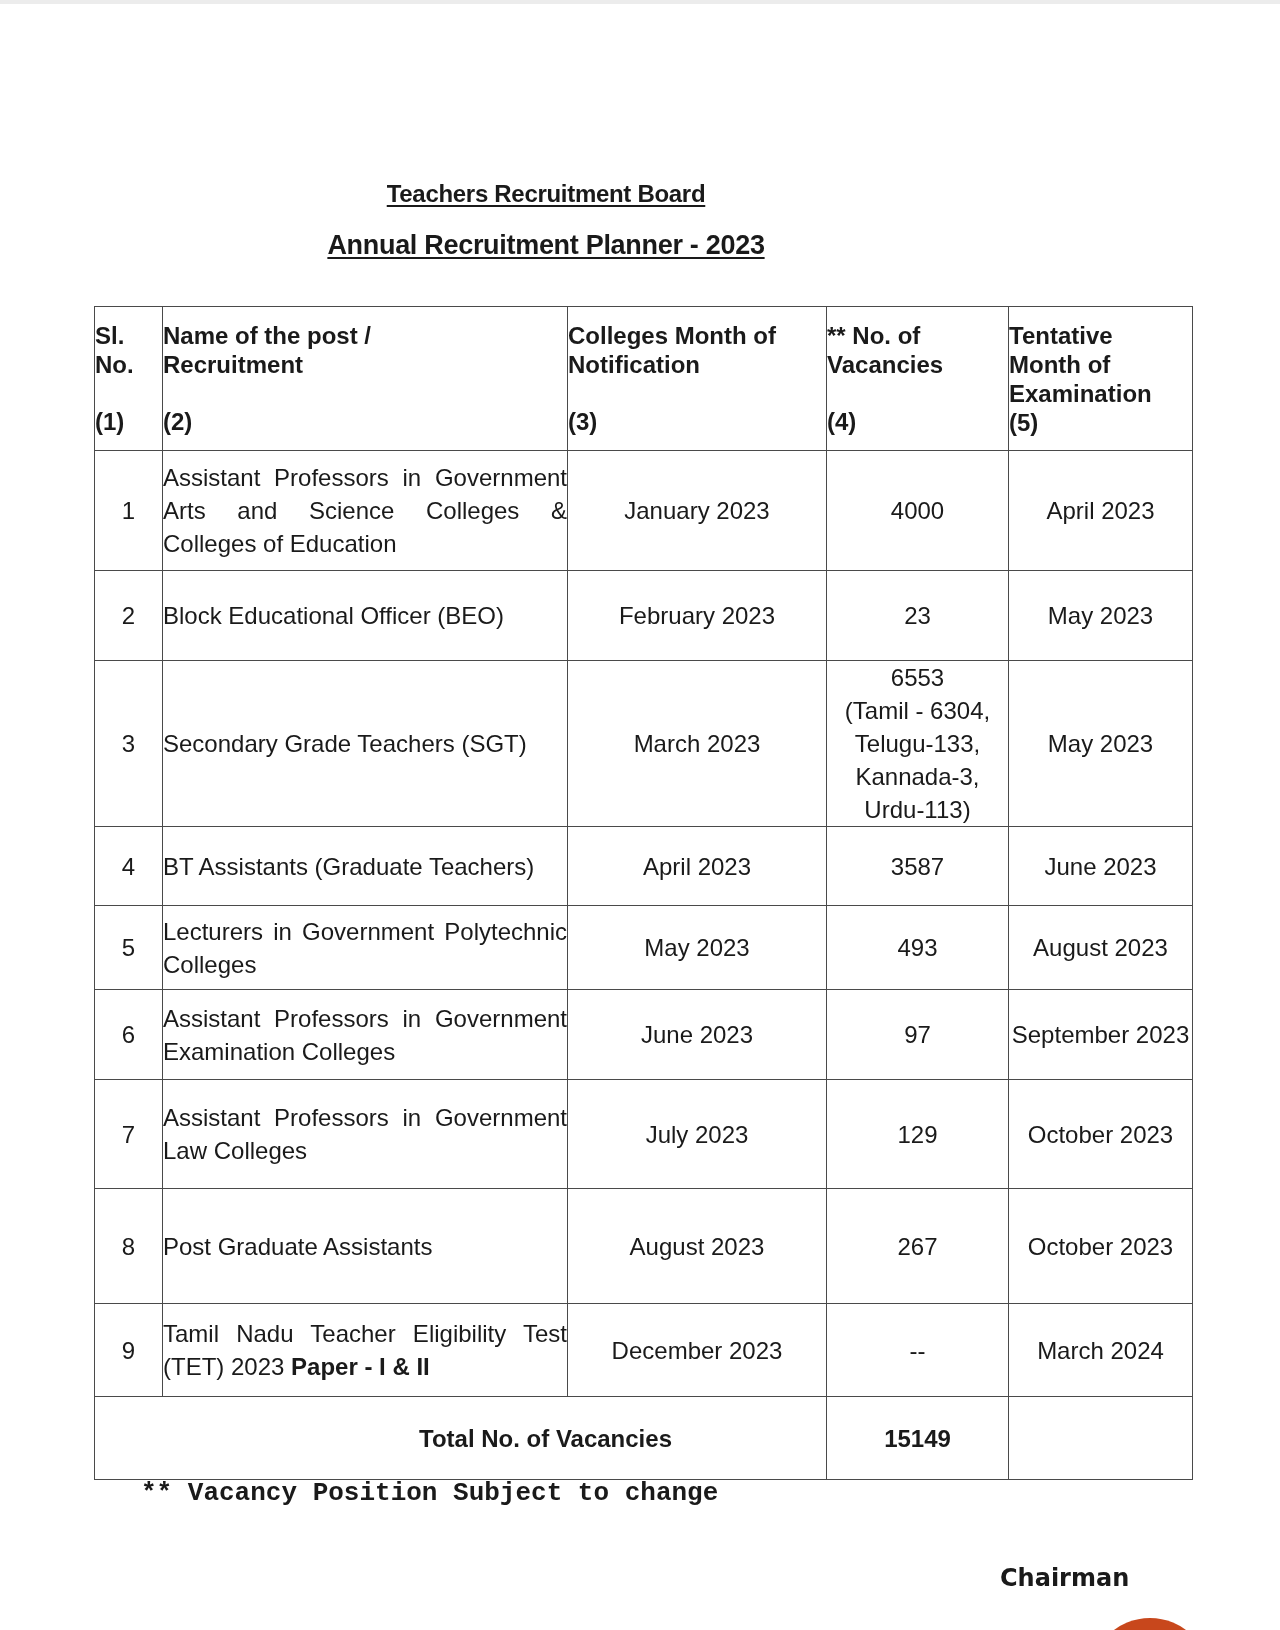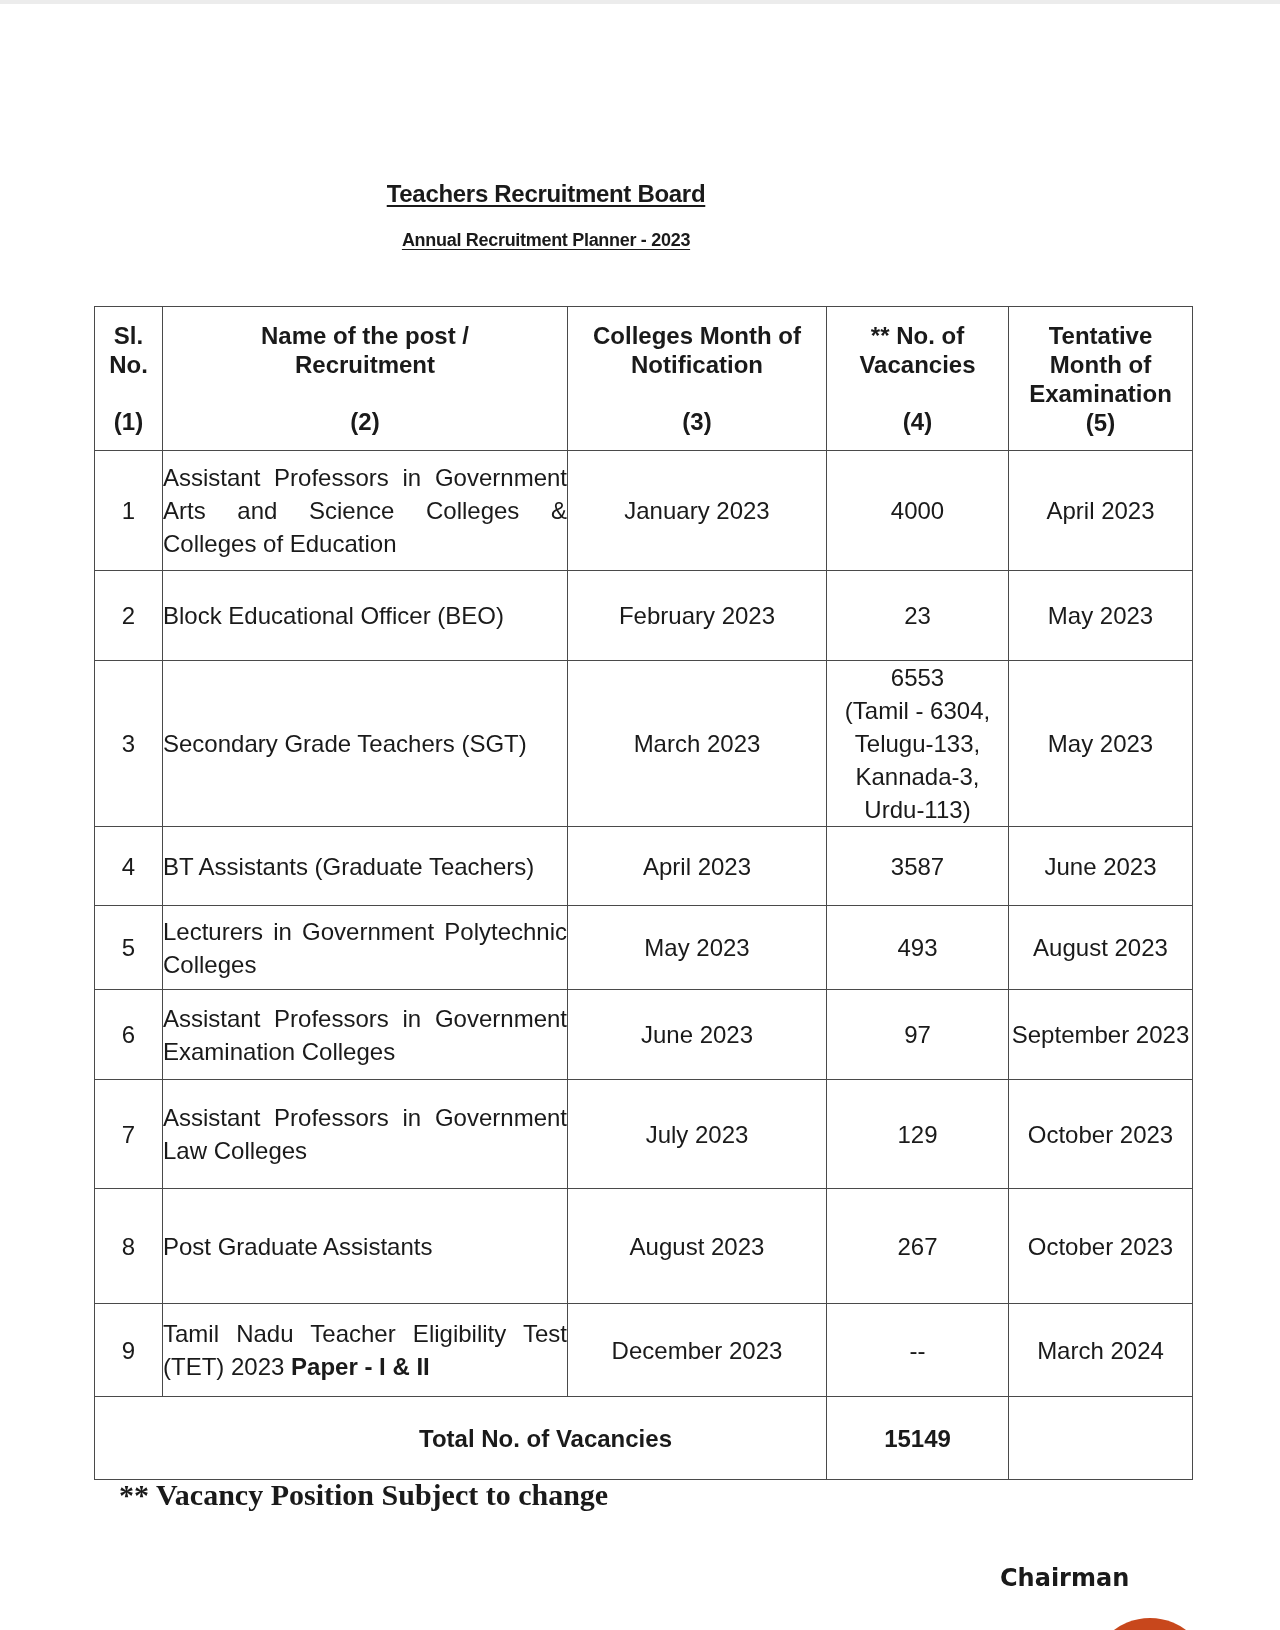--- a/index.html
+++ b/index.html
@@ -6,35 +6,35 @@
     body {
       width: 1280px; height: 1630px; background: #ffffff; position: relative; overflow: hidden;
       font-family: "Liberation Sans", sans-serif; color: #1a1a1a;
     }
     .topband { position: absolute; left: 0; top: 0; width: 1280px; height: 4px; background: #ececec; }
     .title {
       position: absolute; left: 0; width: 1092px; text-align: center; font-weight: bold;
       font-size: 24px; text-decoration: underline; text-underline-offset: 3px; letter-spacing: -0.3px;
     }
     #t1 { top: 180px; }
-    #t2 { top: 230px; font-size: 18px; }
+    #t2 { top: 230px; font-size: 27px; }
     table.planner {
       position: absolute; left: 94px; top: 306px; width: 1098px; border-collapse: collapse;
       table-layout: fixed; font-size: 24px;
     }
     table.planner td, table.planner th { border: 1.5px solid #4a4a4a; padding: 0; vertical-align: middle; }
-    th { font-weight: bold; text-align: center; line-height: 29px; }
+    th { font-weight: bold; text-align: left; line-height: 29px; }
     th .sub { display: block; margin-top: 28px; }
     td { text-align: center; line-height: 33px; }
     td.name { text-align: justify; text-align-last: left; padding-right: 10px; }
     td.sl { text-align: center; }
     .bold { font-weight: bold; }
     .footnote {
-      position: absolute; left: 119px; top: 1478px; font-family: Liberation Serif, serif;
-      font-weight: bold; font-size: 30px;
+      position: absolute; left: 141px; top: 1478px; font-family: Liberation Mono, monospace;
+      font-weight: bold; font-size: 26px;
     }
     .chairman {
       position: absolute; left: 1000px; top: 1564px; font-family: "DejaVu Sans", sans-serif;
       font-weight: bold; font-size: 24px;
     }
     .seal {
       position: absolute; left: 1090px; top: 1618px; width: 120px; height: 60px;
       border-radius: 60px 60px 0 0; background: #c8471c;
     }
   </style>

